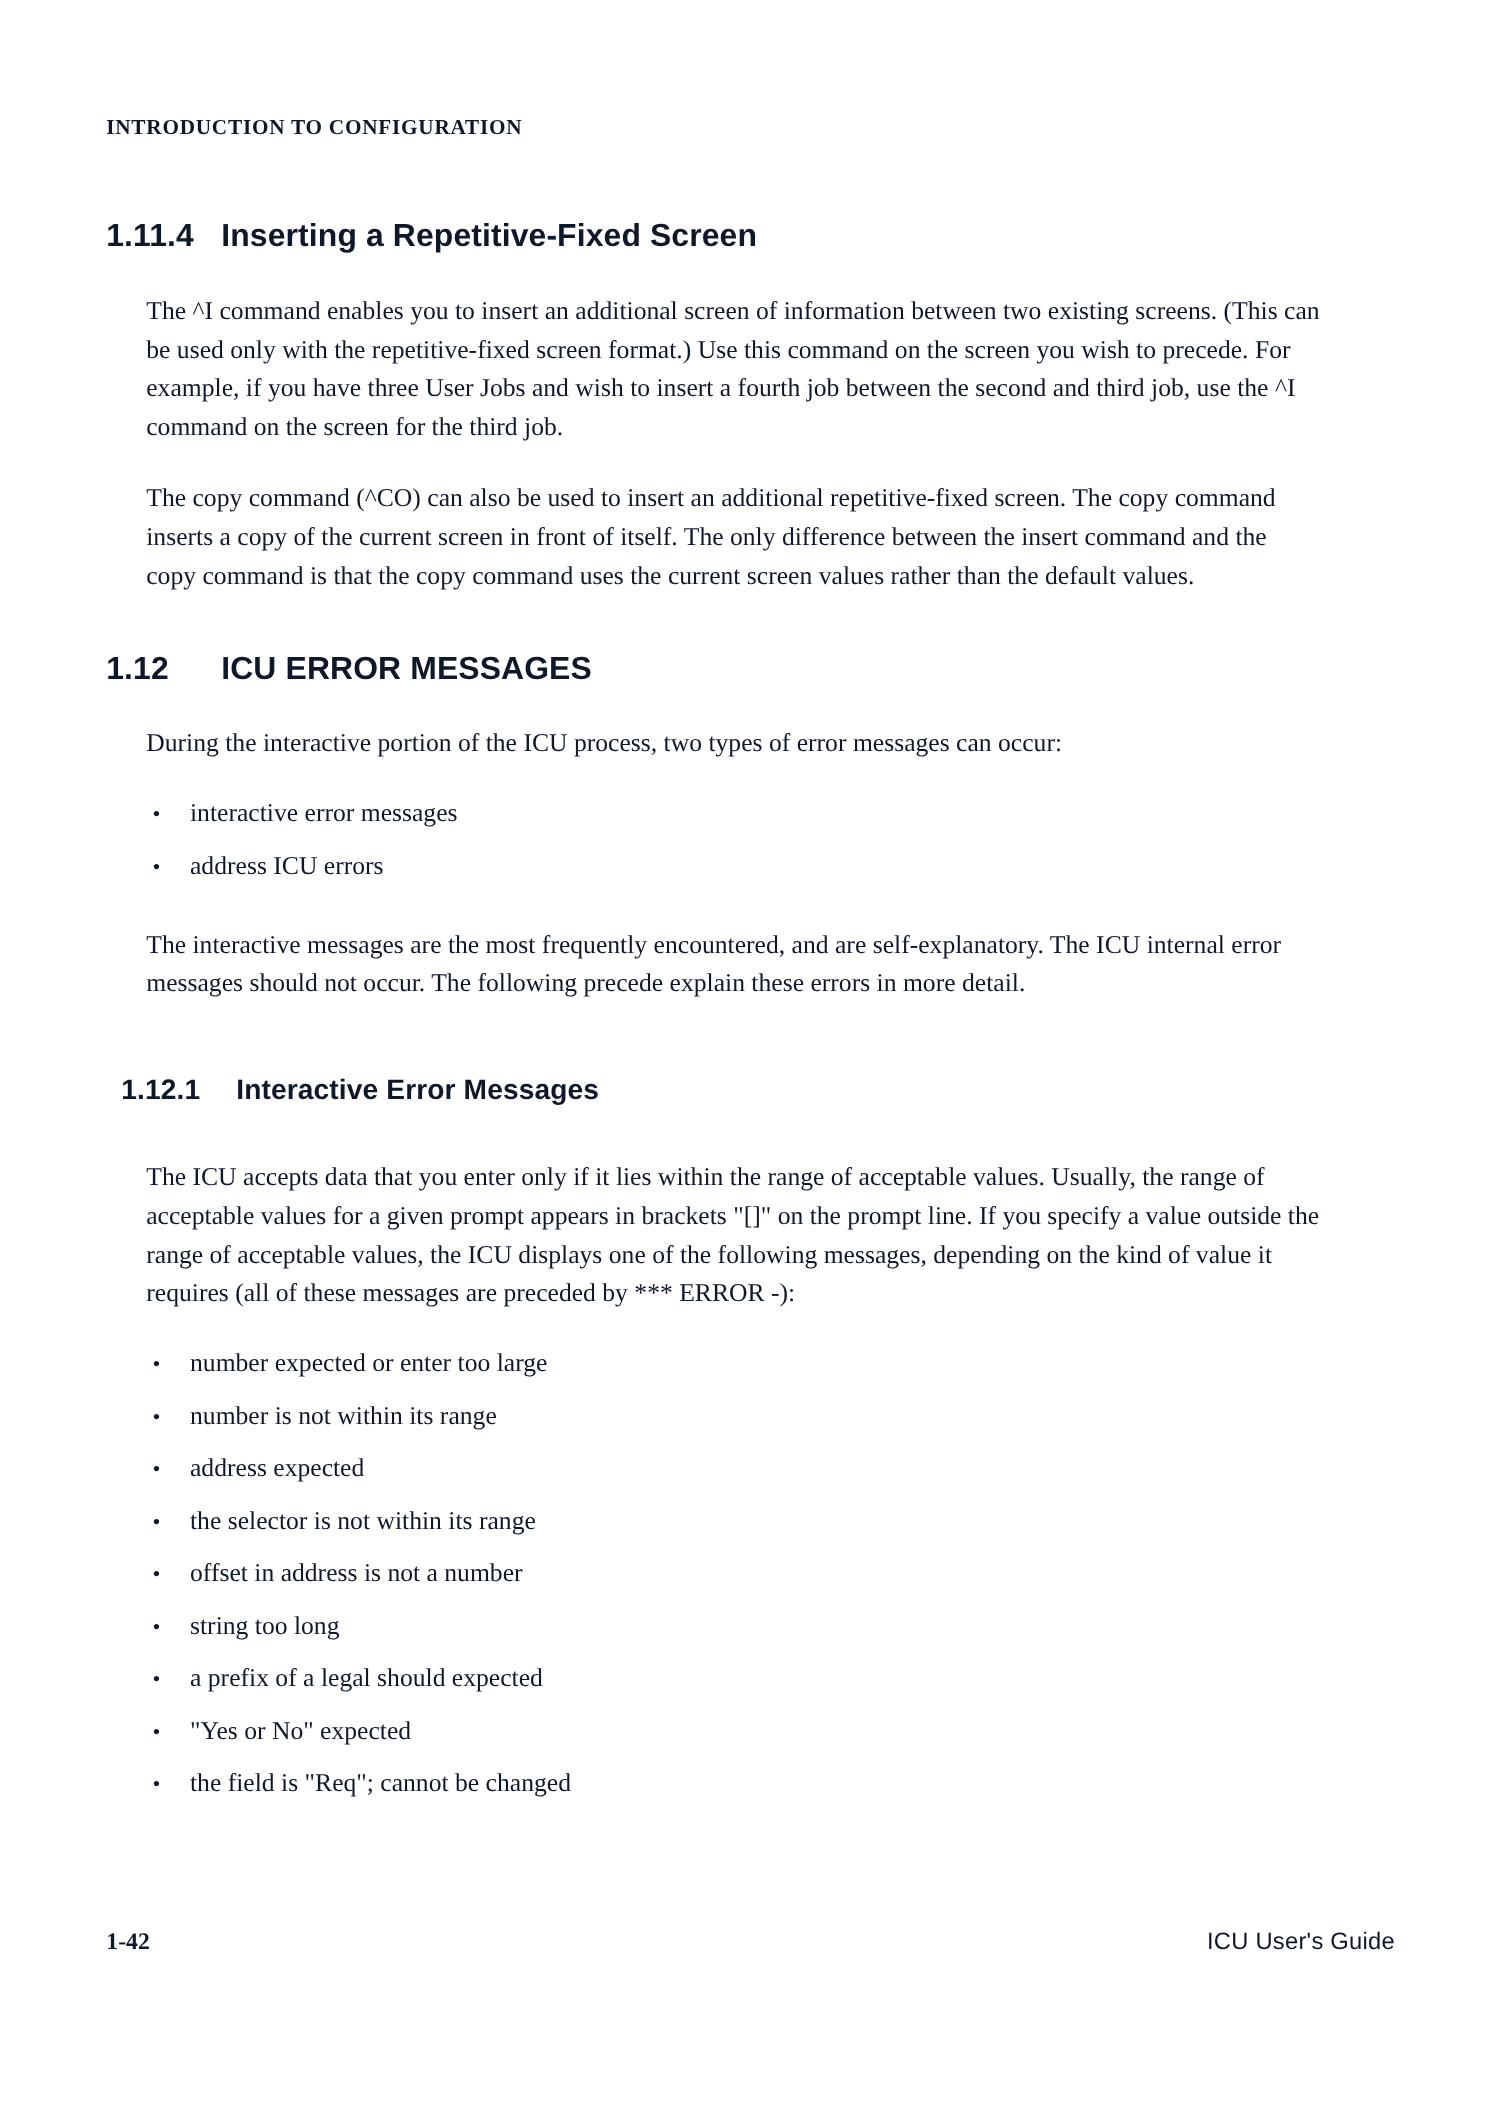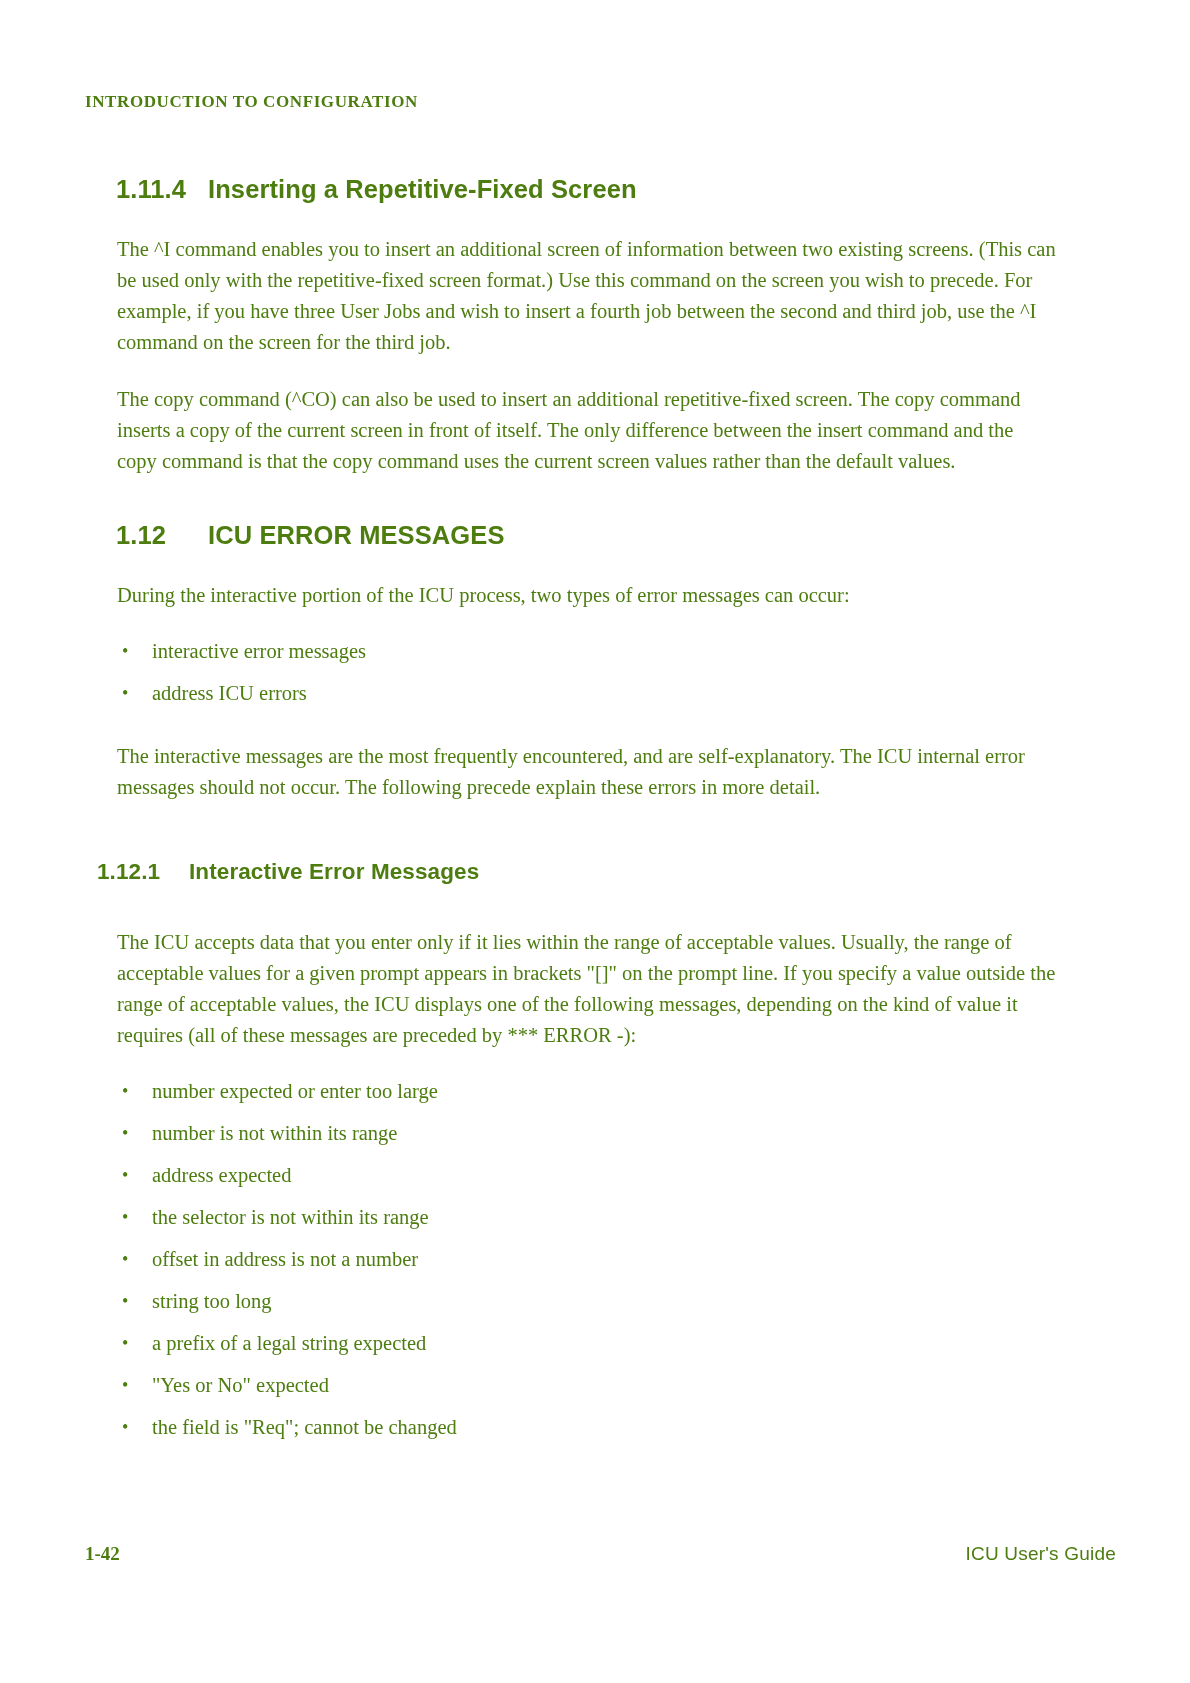--- a/index.html
+++ b/index.html
@@ -6,21 +6,21 @@
     margin: 0;
     padding: 0;
     background: #ffffff;
   }
   .page {
     position: relative;
     width: 1190px;
     height: 1683px;
     background: #ffffff;
     font-family: "Liberation Serif", serif;
-    color: #4d7c0f;
+    color: #0f172a;
     box-sizing: border-box;
     overflow: hidden;
   }
   .running-head {
     position: absolute;
     top: 92px;
     left: 85px;
     font-family: "Liberation Serif", serif;
     font-weight: bold;
     font-size: 17px;
@@ -35,21 +35,20 @@
   h2.sec {
     font-family: "Liberation Sans", sans-serif;
     font-weight: bold;
     font-size: 25.5px;
     margin: 0 0 0 0;
     letter-spacing: 0.1px;
   }
   h2.sec .num {
     display: inline-block;
     min-width: 92px;
-    margin-left: 31px;
   }
   h3.sub {
     font-family: "Liberation Sans", sans-serif;
     font-weight: bold;
     font-size: 22.5px;
     margin: 12px;
     letter-spacing: 0.1px;
   }
   h3.sub .num {
     display: inline-block;
@@ -169,21 +168,21 @@
 
     <div class="sp-26"></div>
 
     <ul class="bullets">
       <li><span class="dot">•</span><span>number expected or enter too large</span></li>
       <li><span class="dot">•</span><span>number is not within its range</span></li>
       <li><span class="dot">•</span><span>address expected</span></li>
       <li><span class="dot">•</span><span>the selector is not within its range</span></li>
       <li><span class="dot">•</span><span>offset in address is not a number</span></li>
       <li><span class="dot">•</span><span>string too long</span></li>
-      <li><span class="dot">•</span><span>a prefix of a legal string expected</span></li>
+      <li><span class="dot">•</span><span>a prefix of a legal should expected</span></li>
       <li><span class="dot">•</span><span>"Yes or No" expected</span></li>
       <li><span class="dot">•</span><span>the field is "Req"; cannot be changed</span></li>
     </ul>
 
   </div>
 
   <div class="footer-left">1-42</div>
   <div class="footer-right">ICU User's Guide</div>
 
 </div>

